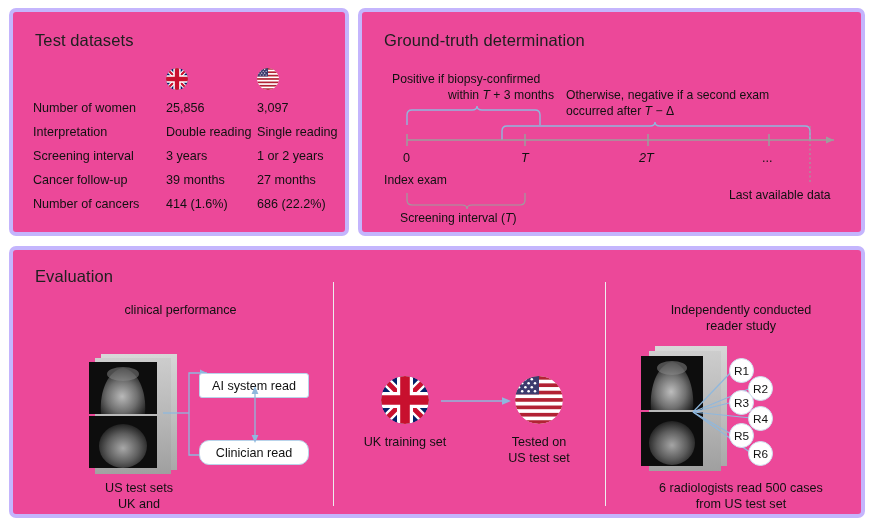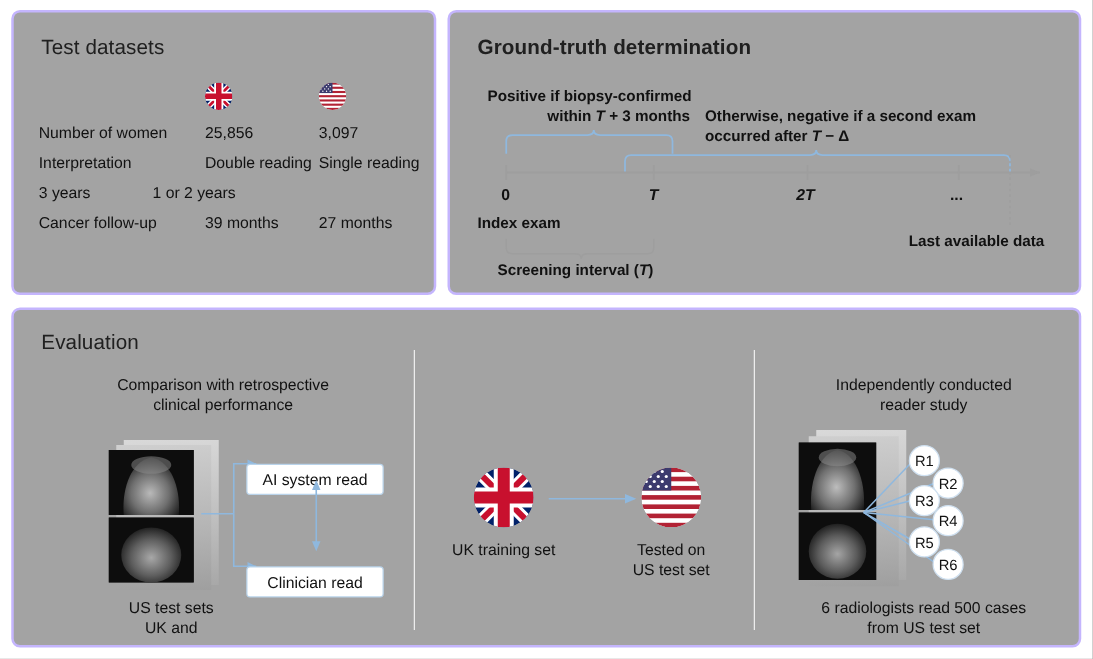--- a/index.html
+++ b/index.html
@@ -6,27 +6,27 @@
   body{
     width:874px;height:527px;
     background:#ffffff;
     font-family:"Liberation Sans","DejaVu Sans",sans-serif;
     color:#1a1a1a;
     overflow:hidden;
     position:relative;
   }
   .panel{
     position:absolute;
-    background:#a3a3a3;
-    border:2px solid #c4b5fd;
+    background:#ec4899;
+    border:4px solid #c4b5fd;
     border-radius:7px;
     box-sizing:border-box;
   }
   #panel-datasets{left:9px;top:8px;width:340px;height:228px;}
-  #panel-groundtruth{left:358px;top:8px;width:507px;height:228px;font-weight:bold;}
+  #panel-groundtruth{left:358px;top:8px;width:507px;height:228px;}
   #panel-evaluation{left:9px;top:246px;width:856px;height:272px;}
 
   .panel-title{
     position:absolute;
     font-size:16.5px;
     color:#202020;
     letter-spacing:.1px;
     white-space:nowrap;
   }
   #title-datasets{left:22px;top:19px;}
@@ -153,28 +153,34 @@
       <div class="ds-c0">Number of women</div>
       <div class="ds-c1">25,856</div>
       <div class="ds-c2">3,097</div>
     </div>
     <div class="ds-row">
       <div class="ds-c0">Interpretation</div>
       <div class="ds-c1">Double reading</div>
       <div class="ds-c2">Single reading</div>
     </div>
     <div class="ds-row">
+      <div class="ds-c0">Screening interval</div>
       <div class="ds-c1">3 years</div>
       <div class="ds-c2">1 or 2 years</div>
     </div>
     <div class="ds-row">
       <div class="ds-c0">Cancer follow-up</div>
       <div class="ds-c1">39 months</div>
       <div class="ds-c2">27 months</div>
     </div>
+    <div class="ds-row">
+      <div class="ds-c0">Number of cancers</div>
+      <div class="ds-c1">414 (1.6%)</div>
+      <div class="ds-c2">686 (22.2%)</div>
+    </div>
   </div>
 </div>
 
 <div class="panel" id="panel-groundtruth">
   <div class="panel-title" id="title-groundtruth">Ground-truth determination</div>
 
   <div id="gt-area">
 
     <div class="gt-text" style="left:30px;top:60px;text-align:left;">Positive if biopsy-confirmed</div>
     <div class="gt-text" style="left:30px;top:76px;width:162px;text-align:right;">
@@ -219,21 +225,20 @@
   </div>
 </div>
 
 <div class="panel" id="panel-evaluation">
   <div class="panel-title" id="title-evaluation">Evaluation</div>
 
   <div class="divider" style="left:320px;top:32px;height:224px;"></div>
   <div class="divider" style="left:592px;top:32px;height:224px;"></div>
 
   <div class="ev-col-title" style="left:40px;top:52px;width:255px;">
-    <div>Comparison with retrospective</div>
     <div>clinical performance</div>
   </div>
 
   <div class="mammo-stack" style="left:66px;top:104px;width:122px;height:122px;">
     <div class="mm-back" style="left:22px;top:0px;width:76px;height:116px;"></div>
     <div class="mm-back2" style="left:16px;top:4px;width:76px;height:116px;"></div>
     <div class="mm-img" style="left:10px;top:8px;width:68px;height:52px;">
       <svg width="68" height="52" viewBox="0 0 68 52">
         <defs>
           <radialGradient id="mg1" cx="48%" cy="62%" r="62%">
@@ -264,21 +269,21 @@
 
   <svg style="position:absolute;left:150px;top:100px;" width="140" height="130">
     <line x1="0" y1="63" x2="26" y2="63" stroke="#8fb8de" stroke-width="1.3"></line>
     <path d="M26,63 L26,23 L44,23" fill="none" stroke="#8fb8de" stroke-width="1.3"></path>
     <path d="M44,23 L37,19.6 L37,26.4 Z" fill="#8fb8de"></path>
     <path d="M26,63 L26,105 L44,105" fill="none" stroke="#8fb8de" stroke-width="1.3"></path>
     <path d="M44,105 L37,101.6 L37,108.4 Z" fill="#8fb8de"></path>
   </svg>
 
   <div class="readbox" style="left:186px;top:111px;width:110px;height:25px;">AI system read</div>
-  <div class="readbox" style="left:186px;top:193px;width:110px;height:25px;">Clinician read</div>
+  <div class="readbox" style="left:186px;top:178px;width:110px;height:25px;border-radius:10px;">Clinician read</div>
 
   <svg style="position:absolute;left:234px;top:136px;" width="16" height="57">
     <line x1="8" y1="6" x2="8" y2="51" stroke="#8fb8de" stroke-width="1.3"></line>
     <path d="M8,0 L4.6,8 L11.4,8 Z" fill="#8fb8de"></path>
     <path d="M8,57 L4.6,49 L11.4,49 Z" fill="#8fb8de"></path>
   </svg>
 
   <div class="caption" style="left:56px;top:230px;width:140px;">
     <div>US test sets</div>
     <div>UK and</div>

